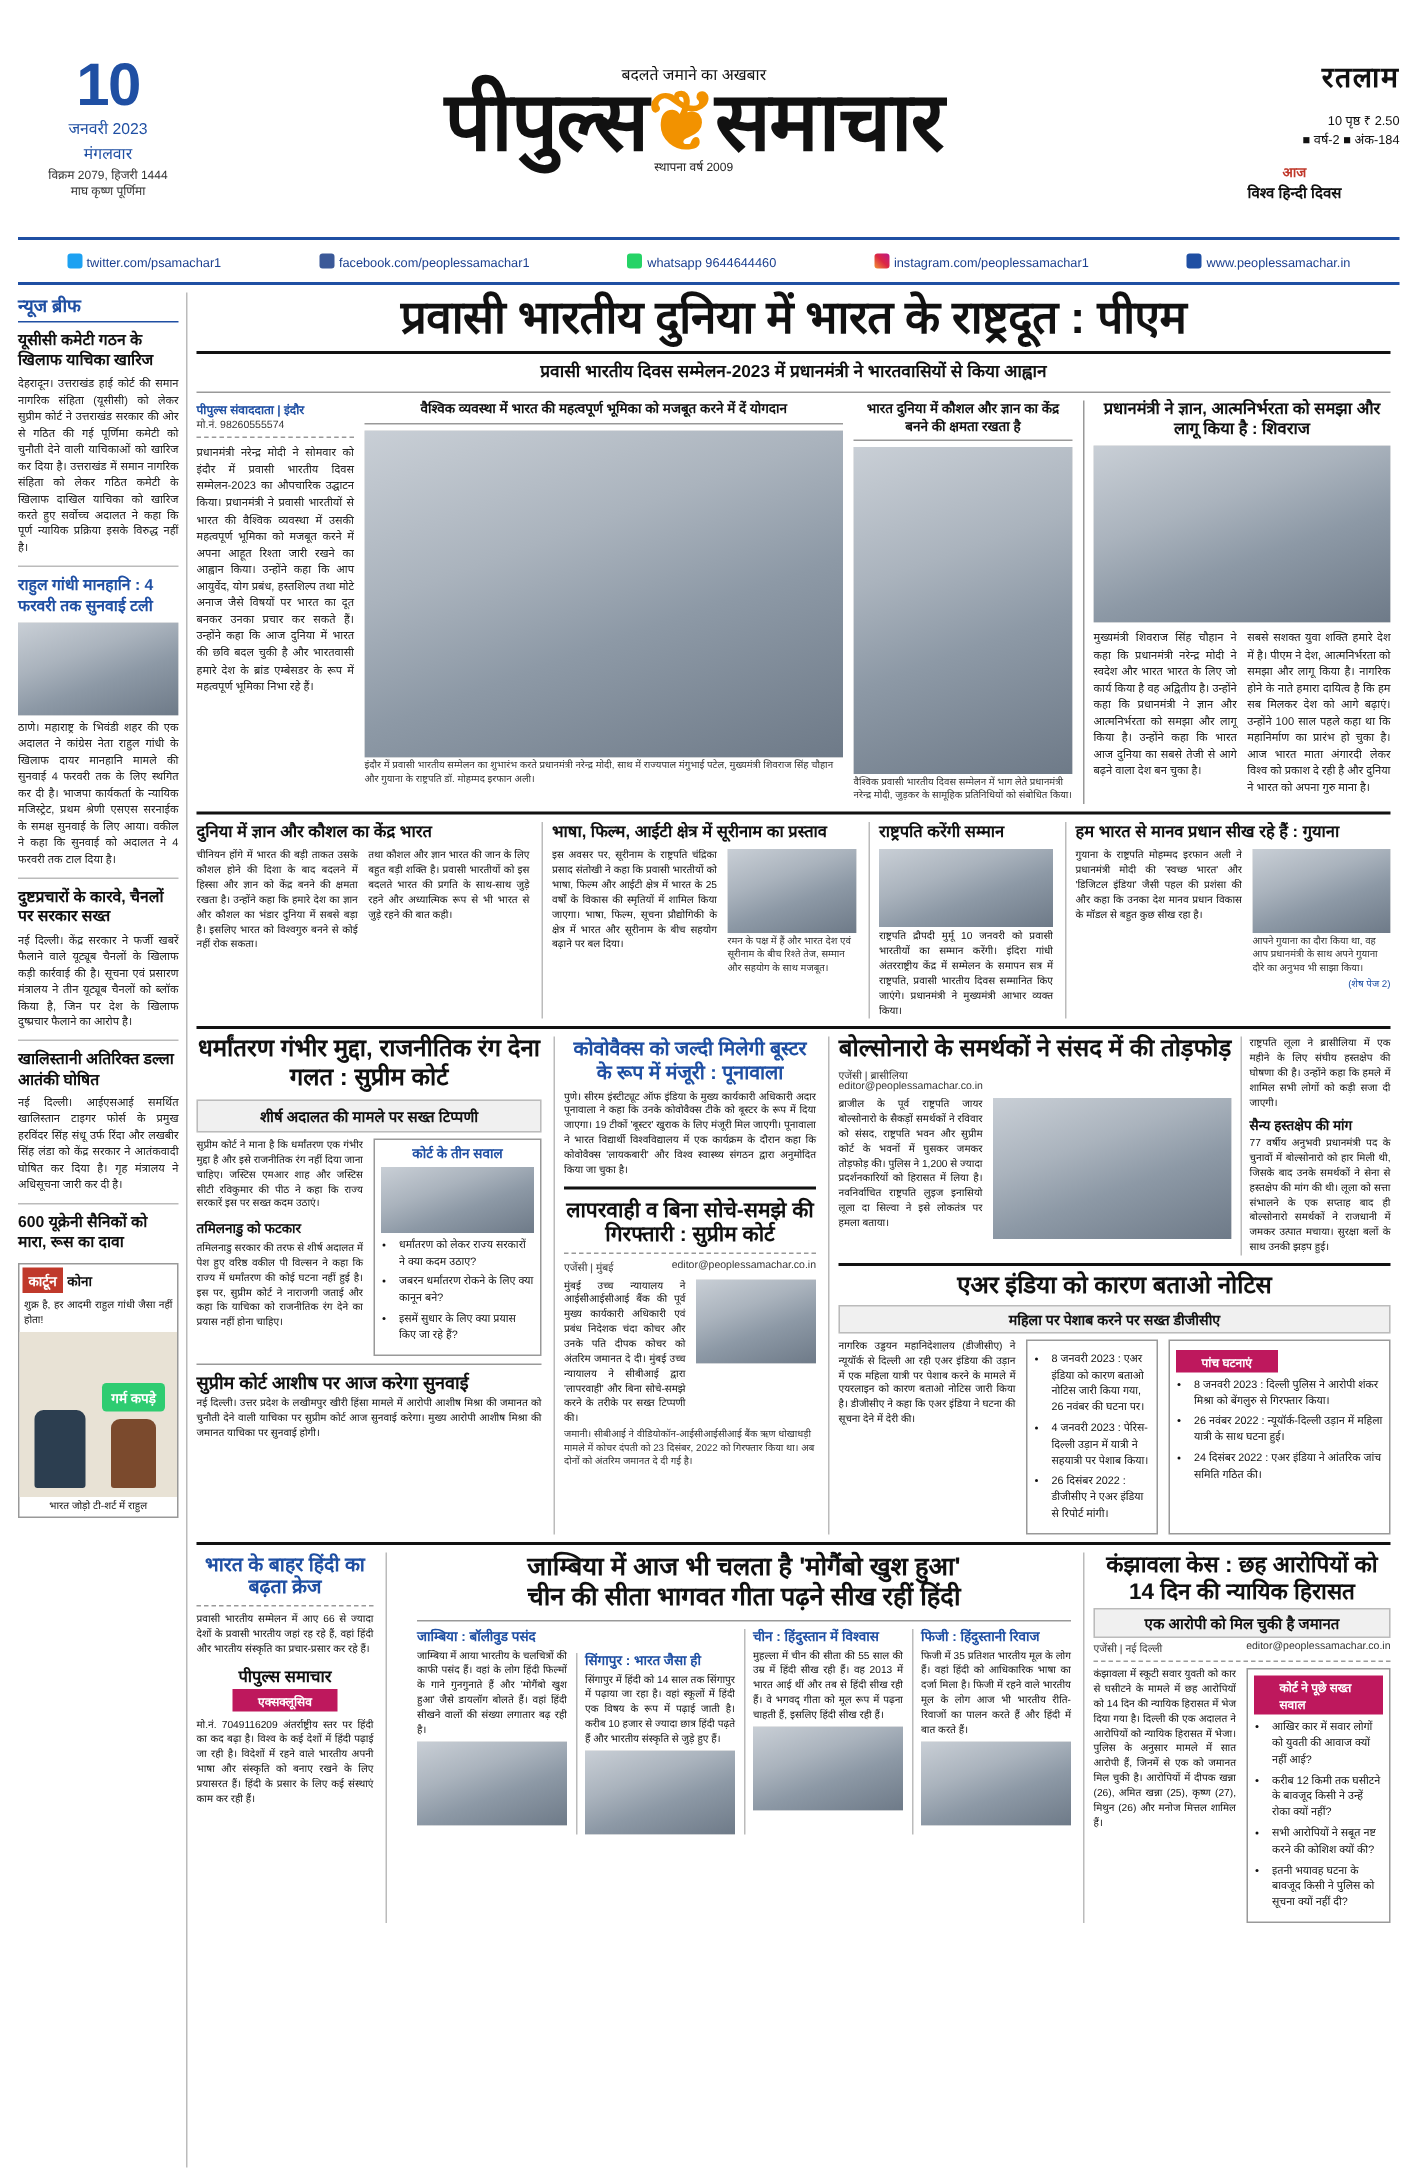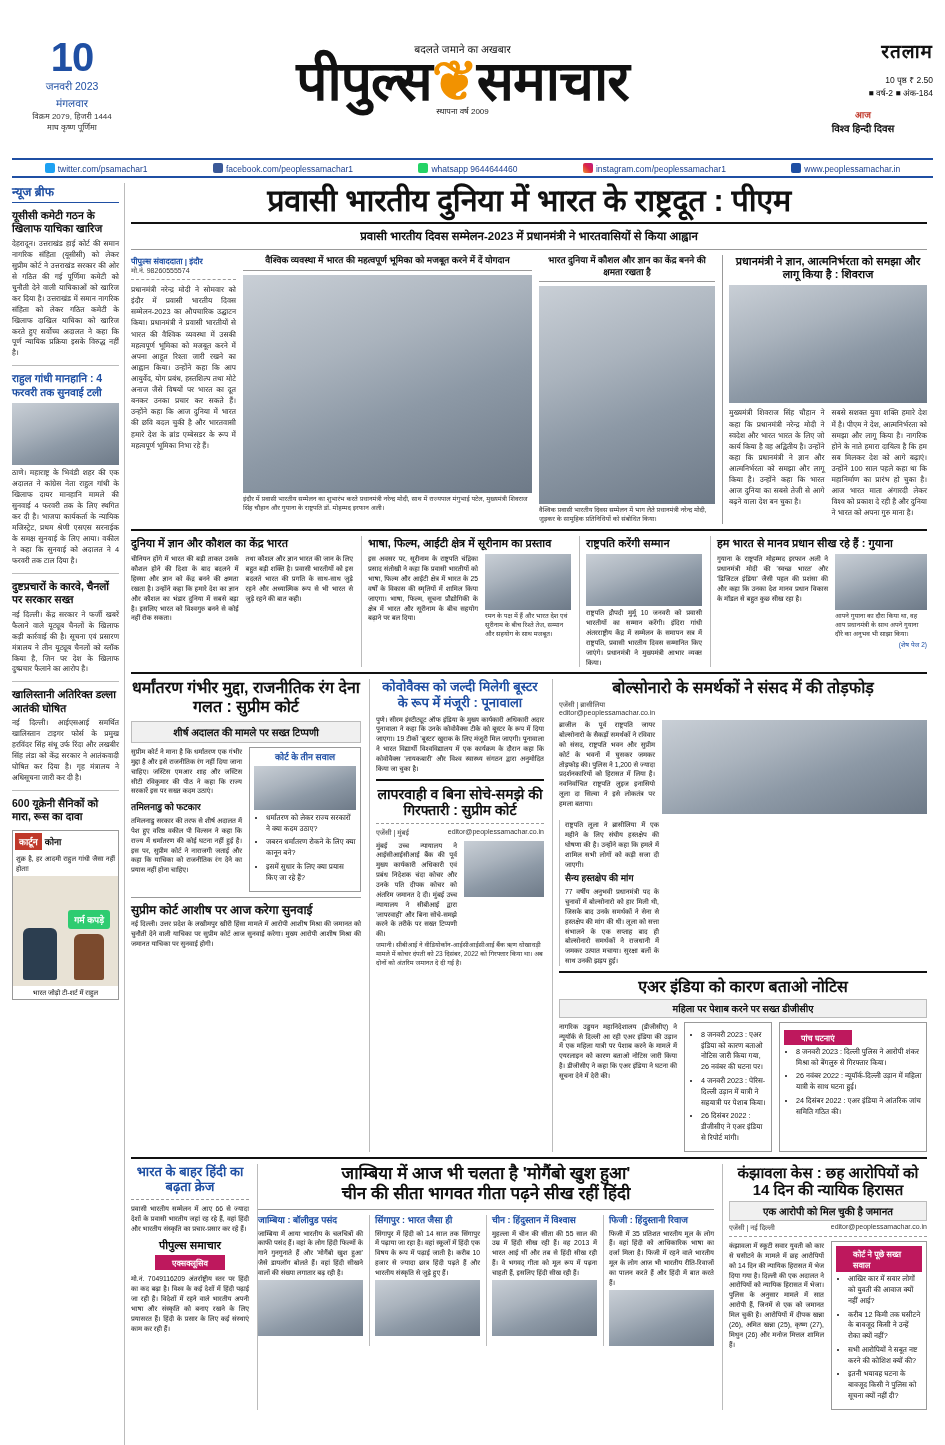--- a/index.html
+++ b/index.html
@@ -29,21 +29,21 @@
   .right-box { width:140px; text-align:right; padding-top:4px; }
   .city { font-size:19px; font-weight:bold; letter-spacing:1px; }
   .meta-line { font-size:8.5px; margin-top:10px; line-height:1.5; }
   .today-box { margin-top:8px; font-size:8.5px; text-align:center; border:0; }
   .today-box .t1 { color:#c0392b; font-weight:bold; font-size:9px;}
   .today-box .t2 { font-weight:bold; font-size:10px; }
 
   
   .socialbar {
     background:#ffffff; border-top:2px solid #1f4fa3; border-bottom:2px solid #1f4fa3;
-    height:20px; display:flex; align-items:center; justify-content:space-around;
+    height:32px; display:flex; align-items:center; justify-content:space-around;
     font-size:8.5px; color:#1a3f8f; margin-top:2px;
   }
   .socialbar span.ic { display:inline-block; width:10px; height:10px; border-radius:2px; margin-right:3px; vertical-align:-1px;}
   .ic.tw{background:#1da1f2;} .ic.fb{background:#3b5998;} .ic.wa{background:#25d366;}
   .ic.ig{background:linear-gradient(45deg,#f09433,#dc2743,#bc1888);} .ic.web{background:#1f4fa3;}
   .socialbar div { white-space:nowrap; }
 
   
   .body-grid { display:flex; margin-top:5px; height:1270px; }
   .col-left { width:113px; padding-right:5px; border-right:1px solid #bbb; }
@@ -198,21 +198,21 @@
           <div class="kicker">पीपुल्स संवाददाता | इंदौर</div>
           <div class="byline">मो.नं. 98260555574</div>
           <div class="dashed"></div>
           <div class="bodytext">प्रधानमंत्री नरेन्द्र मोदी ने सोमवार को इंदौर में प्रवासी भारतीय दिवस सम्मेलन-2023 का औपचारिक उद्घाटन किया। प्रधानमंत्री ने प्रवासी भारतीयों से भारत की वैश्विक व्यवस्था में उसकी महत्वपूर्ण भूमिका को मजबूत करने में अपना आहूत रिश्ता जारी रखने का आह्वान किया। उन्होंने कहा कि आप आयुर्वेद, योग प्रबंध, हस्तशिल्प तथा मोटे अनाज जैसे विषयों पर भारत का दूत बनकर उनका प्रचार कर सकते हैं। उन्होंने कहा कि आज दुनिया में भारत की छवि बदल चुकी है और भारतवासी हमारे देश के ब्रांड एम्बेसडर के रूप में महत्वपूर्ण भूमिका निभा रहे हैं।</div>
         </div>
         <div style="flex:1">
           <div class="small-hd center" style="border-bottom:1px solid #999;padding-bottom:3px;">वैश्विक व्यवस्था में भारत की महत्वपूर्ण भूमिका को मजबूत करने में दें योगदान</div>
           <div class="ph mt4" style="height:218px"></div>
           <div class="cap">इंदौर में प्रवासी भारतीय सम्मेलन का शुभारंभ करते प्रधानमंत्री नरेन्द्र मोदी, साथ में राज्यपाल मंगुभाई पटेल, मुख्यमंत्री शिवराज सिंह चौहान और गुयाना के राष्ट्रपति डॉ. मोहम्मद इरफान अली।</div>
         </div>
-        <div style="width:176px">
+        <div style="width:146px">
           <div class="small-hd center" style="border-bottom:1px solid #999;padding-bottom:3px;">भारत दुनिया में कौशल और ज्ञान का केंद्र बनने की क्षमता रखता है</div>
           <div class="ph mt4" style="height:218px"></div>
           <div class="cap">वैश्विक प्रवासी भारतीय दिवस सम्मेलन में भाग लेते प्रधानमंत्री नरेन्द्र मोदी, जुड़कर के सामूहिक प्रतिनिधियों को संबोधित किया।</div>
         </div>
         <div style="width:205px; border-left:1px solid #999; padding-left:6px;">
           <div class="hl-head center" style="font-size:11px">प्रधानमंत्री ने ज्ञान, आत्मनिर्भरता को समझा और लागू किया है : शिवराज</div>
           <div class="ph mt4" style="height:118px"></div>
           <div class="two-col mt4">
             <div style="flex:1" class="bodytext">मुख्यमंत्री शिवराज सिंह चौहान ने कहा कि प्रधानमंत्री नरेन्द्र मोदी ने स्वदेश और भारत भारत के लिए जो कार्य किया है वह अद्वितीय है। उन्होंने कहा कि प्रधानमंत्री ने ज्ञान और आत्मनिर्भरता को समझा और लागू किया है। उन्होंने कहा कि भारत आज दुनिया का सबसे तेजी से आगे बढ़ने वाला देश बन चुका है।</div>
             <div style="flex:1" class="bodytext">सबसे सशक्त युवा शक्ति हमारे देश में है। पीएम ने देश, आत्मनिर्भरता को समझा और लागू किया है। नागरिक होने के नाते हमारा दायित्व है कि हम सब मिलकर देश को आगे बढ़ाएं। उन्होंने 100 साल पहले कहा था कि महानिर्माण का प्रारंभ हो चुका है। आज भारत माता अंगारदी लेकर विश्व को प्रकाश दे रही है और दुनिया ने भारत को अपना गुरु माना है।</div>
@@ -299,21 +299,21 @@
           <div class="two-col mt4">
             <div style="flex:1" class="tiny">मुंबई उच्च न्यायालय ने आईसीआईसीआई बैंक की पूर्व मुख्य कार्यकारी अधिकारी एवं प्रबंध निदेशक चंदा कोचर और उनके पति दीपक कोचर को अंतरिम जमानत दे दी। मुंबई उच्च न्यायालय ने सीबीआई द्वारा 'लापरवाही' और बिना सोचे-समझे करने के तरीके पर सख्त टिप्पणी की।</div>
             <div style="width:80px">
               <div class="ph" style="height:56px"></div>
             </div>
           </div>
           <div class="cap">जमानी। सीबीआई ने वीडियोकॉन-आईसीआईसीआई बैंक ऋण धोखाधड़ी मामले में कोचर दंपती को 23 दिसंबर, 2022 को गिरफ्तार किया था। अब दोनों को अंतरिम जमानत दे दी गई है।</div>
         </div>
 
         <div style="flex:1; border-left:1px solid #bbb; padding-left:6px;">
-          <div style="display:flex; gap:6px;flex-direction:column;">
+          <div style="display:flex; gap:6px;">
             <div style="flex:1">
               <div class="section-title center">बोल्सोनारो के समर्थकों ने संसद में की तोड़फोड़</div>
               <div class="byline mt2">एजेंसी | ब्रासीलिया</div>
               <div class="byline">editor@peoplessamachar.co.in</div>
               <div class="two-col mt4">
                 <div style="width:96px" class="tiny">ब्राजील के पूर्व राष्ट्रपति जायर बोल्सोनारो के सैकड़ों समर्थकों ने रविवार को संसद, राष्ट्रपति भवन और सुप्रीम कोर्ट के भवनों में घुसकर जमकर तोड़फोड़ की। पुलिस ने 1,200 से ज्यादा प्रदर्शनकारियों को हिरासत में लिया है। नवनिर्वाचित राष्ट्रपति लुइज इनासियो लूला दा सिल्वा ने इसे लोकतंत्र पर हमला बताया।</div>
                 <div style="flex:1">
                   <div class="ph" style="height:94px"></div>
                 </div>
               </div>
@@ -356,31 +356,31 @@
           <div class="hl-head hl-head-blue center" style="font-size:13px">भारत के बाहर हिंदी का बढ़ता क्रेज</div>
           <div class="dashed"></div>
           <div class="tiny">प्रवासी भारतीय सम्मेलन में आए 66 से ज्यादा देशों के प्रवासी भारतीय जहां रह रहे हैं, वहां हिंदी और भारतीय संस्कृति का प्रचार-प्रसार कर रहे हैं।</div>
           <div class="mt4 center">
             <div style="font-size:11px;font-weight:bold;">पीपुल्स समाचार</div>
             <div class="redbar" style="font-size:8px">एक्सक्लूसिव</div>
           </div>
           <div class="tiny mt4">मो.नं. 7049116209 अंतर्राष्ट्रीय स्तर पर हिंदी का कद बढ़ा है। विश्व के कई देशों में हिंदी पढ़ाई जा रही है। विदेशों में रहने वाले भारतीय अपनी भाषा और संस्कृति को बनाए रखने के लिए प्रयासरत हैं। हिंदी के प्रसार के लिए कई संस्थाएं काम कर रही हैं।</div>
         </div>
 
-        <div style="flex:1; border-left:1px solid #bbb; padding-left:0;">
+        <div style="flex:1; border-left:1px solid #bbb; padding-left:20px;">
           <div class="section-title center" style="font-size:17px">जाम्बिया में आज भी चलता है 'मोगैंबो खुश हुआ'</div>
           <div class="section-title center" style="font-size:17px">चीन की सीता भागवत गीता पढ़ने सीख रहीं हिंदी</div>
           <div class="rule"></div>
           <div class="two-col" style="gap:6px;">
             <div style="flex:1">
               <div class="small-hd" style="color:#1f4fa3">जाम्बिया : बॉलीवुड पसंद</div>
               <div class="tiny mt2">जाम्बिया में आया भारतीय के चलचित्रों की काफी पसंद हैं। वहां के लोग हिंदी फिल्मों के गाने गुनगुनाते हैं और 'मोगैंबो खुश हुआ' जैसे डायलॉग बोलते हैं। वहां हिंदी सीखने वालों की संख्या लगातार बढ़ रही है।</div>
               <div class="ph mt2" style="height:56px"></div>
             </div>
-            <div style="flex:1; border-left:1px solid #bbb; padding-left:5px;">
+            <div style="flex:1; border-left:1px solid #bbb; padding-left:5px;margin-top:16px;">
               <div class="small-hd" style="color:#1f4fa3">सिंगापुर : भारत जैसा ही</div>
               <div class="tiny mt2">सिंगापुर में हिंदी को 14 साल तक सिंगापुर में पढ़ाया जा रहा है। वहां स्कूलों में हिंदी एक विषय के रूप में पढ़ाई जाती है। करीब 10 हजार से ज्यादा छात्र हिंदी पढ़ते हैं और भारतीय संस्कृति से जुड़े हुए हैं।</div>
               <div class="ph mt2" style="height:56px"></div>
             </div>
             <div style="flex:1; border-left:1px solid #bbb; padding-left:5px;">
               <div class="small-hd" style="color:#1f4fa3">चीन : हिंदुस्तान में विश्वास</div>
               <div class="tiny mt2">मुहल्ला में चीन की सीता की 55 साल की उम्र में हिंदी सीख रही हैं। वह 2013 में भारत आई थीं और तब से हिंदी सीख रही हैं। वे भगवद् गीता को मूल रूप में पढ़ना चाहती हैं, इसलिए हिंदी सीख रही हैं।</div>
               <div class="ph mt2" style="height:56px"></div>
             </div>
             <div style="flex:1; border-left:1px solid #bbb; padding-left:5px;">

